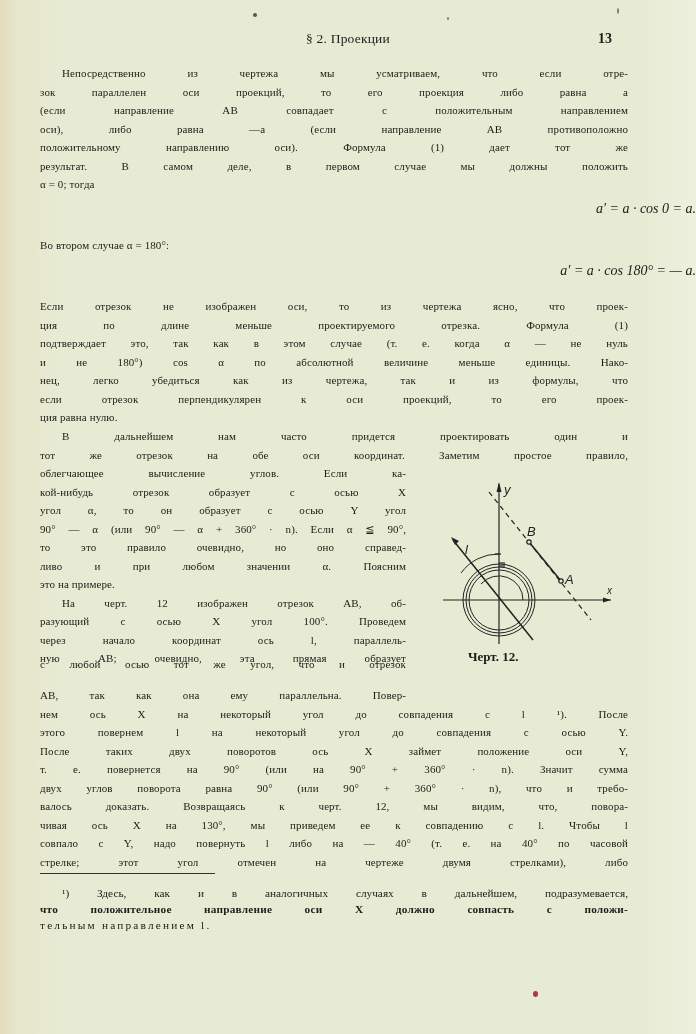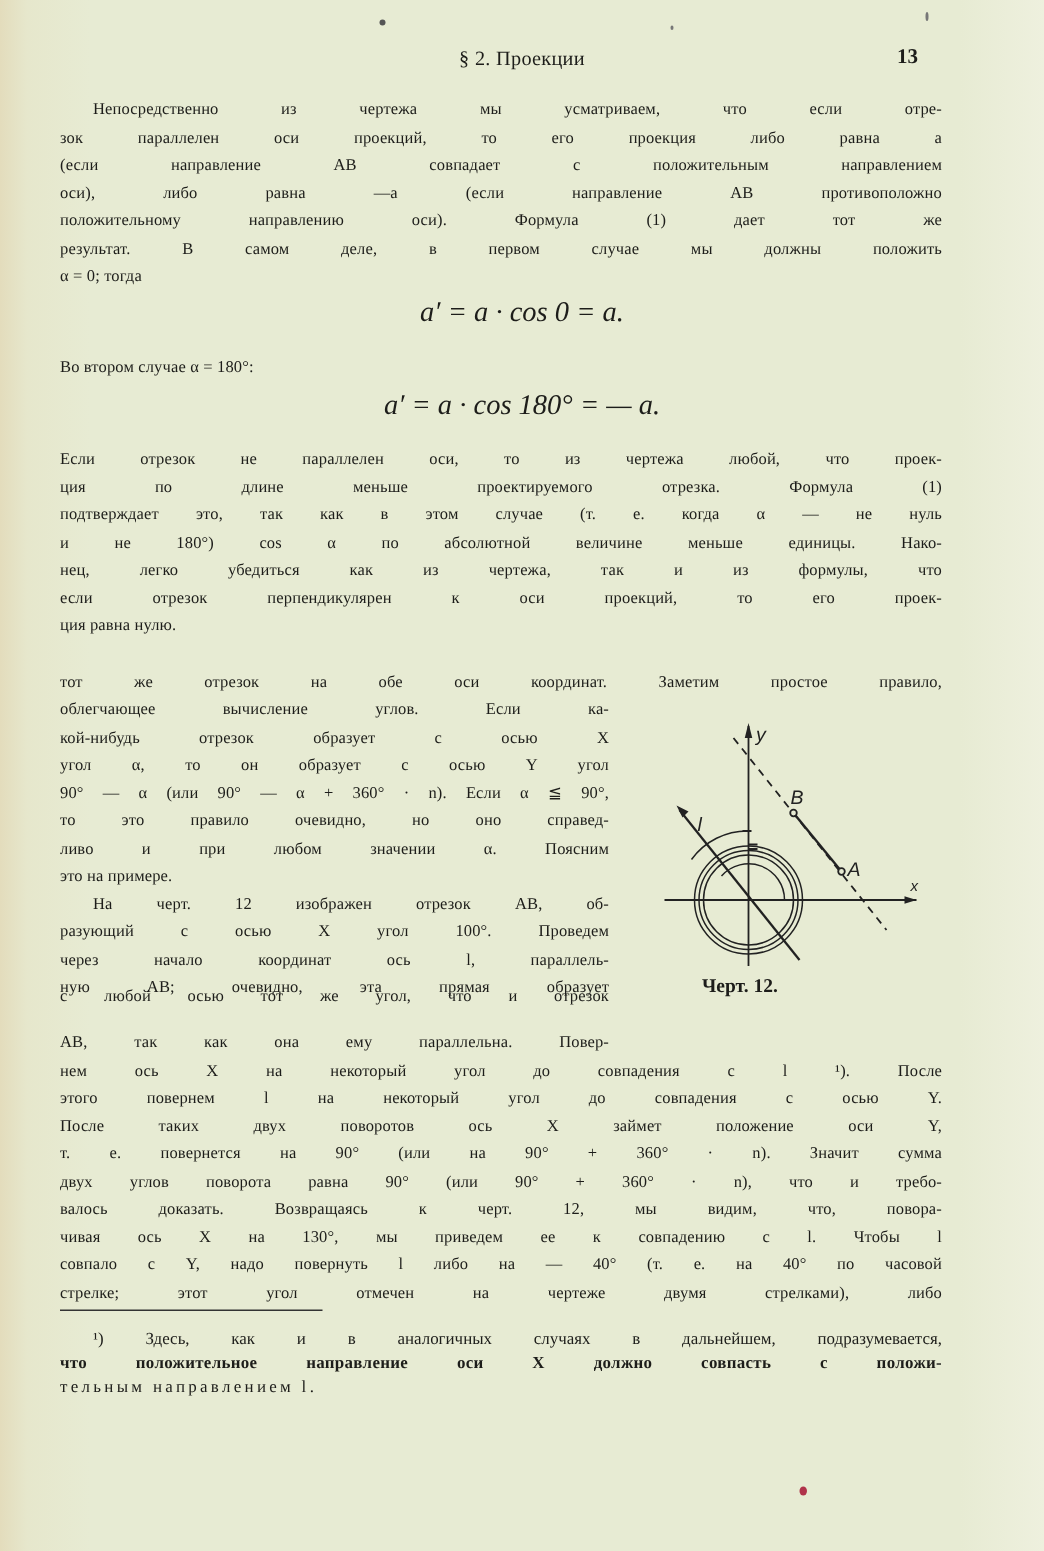--- a/index.html
+++ b/index.html
@@ -22,22 +22,22 @@
   .line {
     position: absolute; font-size: 11px; line-height: 18px; white-space: nowrap;
     text-align: justify; text-align-last: justify; letter-spacing: 0.1px;
   }
   .full { left: 40px; width: 588px; }
   .indent { left: 62px; width: 566px; }
   .narrow { left: 40px; width: 366px; }
   .narrow-indent { left: 62px; width: 344px; }
   .short { text-align-last: left; }
   .formula {
-    position: absolute; left: 0; width: 696px; text-align: center;
-    font-size: 19px; line-height: 18px; font-style: italic;
+    position: absolute; left: 0; width: 696px; text-align: right;
+    font-size: 14px; line-height: 18px; font-style: italic;
   }
   .figure { position: absolute; left: 435px; top: 470px; width: 190px; height: 190px; }
   .caption { position: absolute; left: 468px; top: 649px; font-size: 13px; font-weight: bold; }
   .footnote-rule { position: absolute; left: 40px; top: 873px; width: 175px; height: 1px; background: #333; }
   .fn {
     position: absolute; font-size: 11.3px; line-height: 15px; white-space: nowrap;
     text-align: justify; text-align-last: justify;
   }
   .fn-1 { left: 62px; width: 566px; top: 886px; }
   .fn-2 { left: 40px; width: 588px; top: 902px; letter-spacing: 0.2px; font-weight: bold; }
@@ -64,28 +64,29 @@
   <div class="line full" style="top:138px">положительному направлению оси). Формула (1) дает тот же</div>
   <div class="line full" style="top:156.5px">результат. В самом деле, в первом случае мы должны положить</div>
   <div class="line full short" style="top:175px">α = 0; тогда</div>
 
   <div class="formula" style="top:200px">a′ = a · cos 0 = a.</div>
 
   <div class="line full short" style="top:236px">Во втором случае α = 180°:</div>
 
   <div class="formula" style="top:262px">a′ = a · cos 180° = — a.</div>
 
-  <div class="line full" style="top:297px">Если отрезок не параллелен оси, то из чертежа любой, что проек-</div>
+  <div class="line full" style="top:297px">Если отрезок не изображен оси, то из чертежа ясно, что проек-</div>
   <div class="line full" style="top:315.5px">ция по длине меньше проектируемого отрезка. Формула (1)</div>
   <div class="line full" style="top:334px">подтверждает это, так как в этом случае (т. е. когда α — не нуль</div>
   <div class="line full" style="top:352.5px">и не 180°) cos α по абсолютной величине меньше единицы. Нако-</div>
   <div class="line full" style="top:371px">нец, легко убедиться как из чертежа, так и из формулы, что</div>
   <div class="line full" style="top:389.5px">если отрезок перпендикулярен к оси проекций, то его проек-</div>
   <div class="line full short" style="top:408px">ция равна нулю.</div>
 
+  <div class="line indent" style="top:427px">В дальнейшем нам часто придется проектировать один и</div>
   <div class="line full" style="top:445.5px">тот же отрезок на обе оси координат. Заметим простое правило,</div>
   <div class="line narrow" style="top:464px">облегчающее вычисление углов. Если ка-</div>
   <div class="line narrow" style="top:482.5px">кой-нибудь отрезок образует с осью X</div>
   <div class="line narrow" style="top:501px">угол α, то он образует с осью Y угол</div>
   <div class="line narrow" style="top:519.5px">90° — α (или 90° — α + 360° · n). Если α ≦ 90°,</div>
   <div class="line narrow" style="top:538px">то это правило очевидно, но оно справед-</div>
   <div class="line narrow" style="top:556.5px">ливо и при любом значении α. Поясним</div>
   <div class="line narrow short" style="top:575px">это на примере.</div>
 
   <div class="line narrow-indent" style="top:593.5px">На черт. 12 изображен отрезок AB, об-</div>

